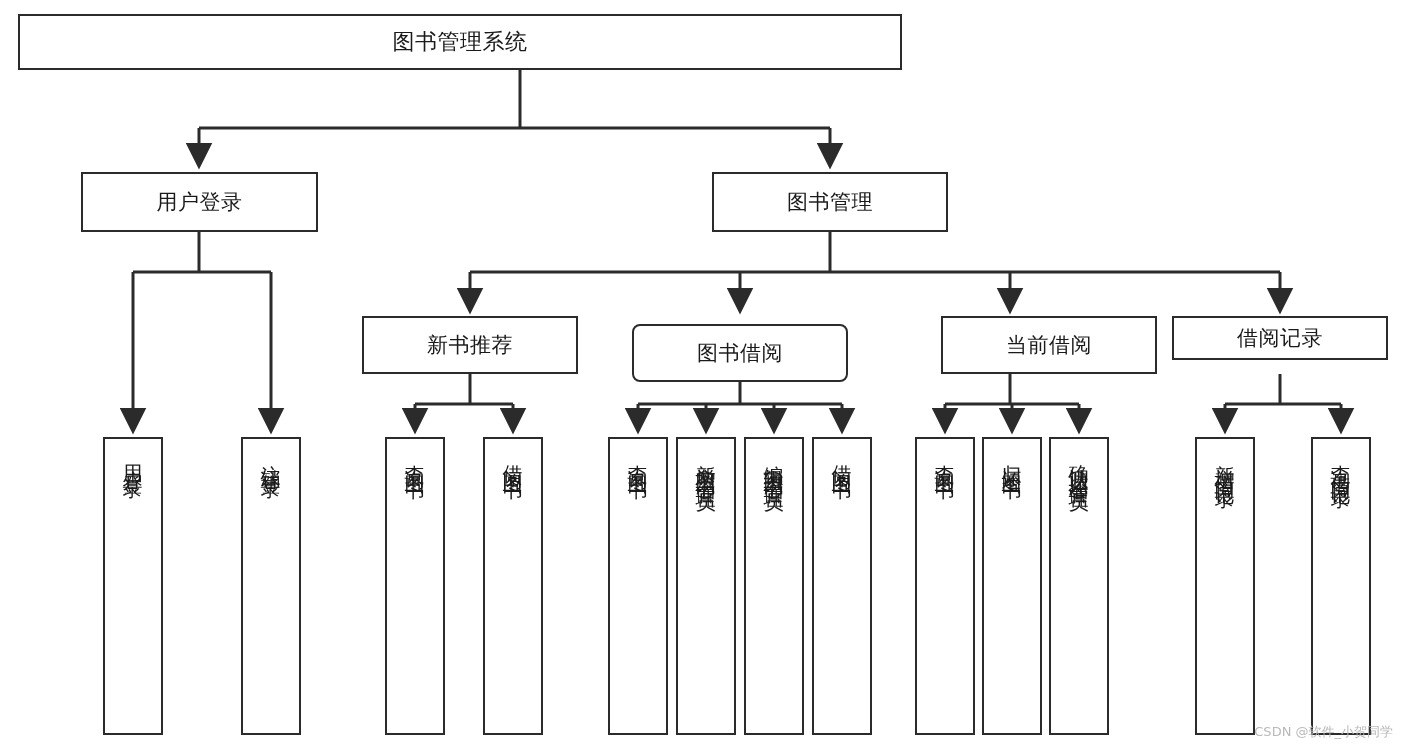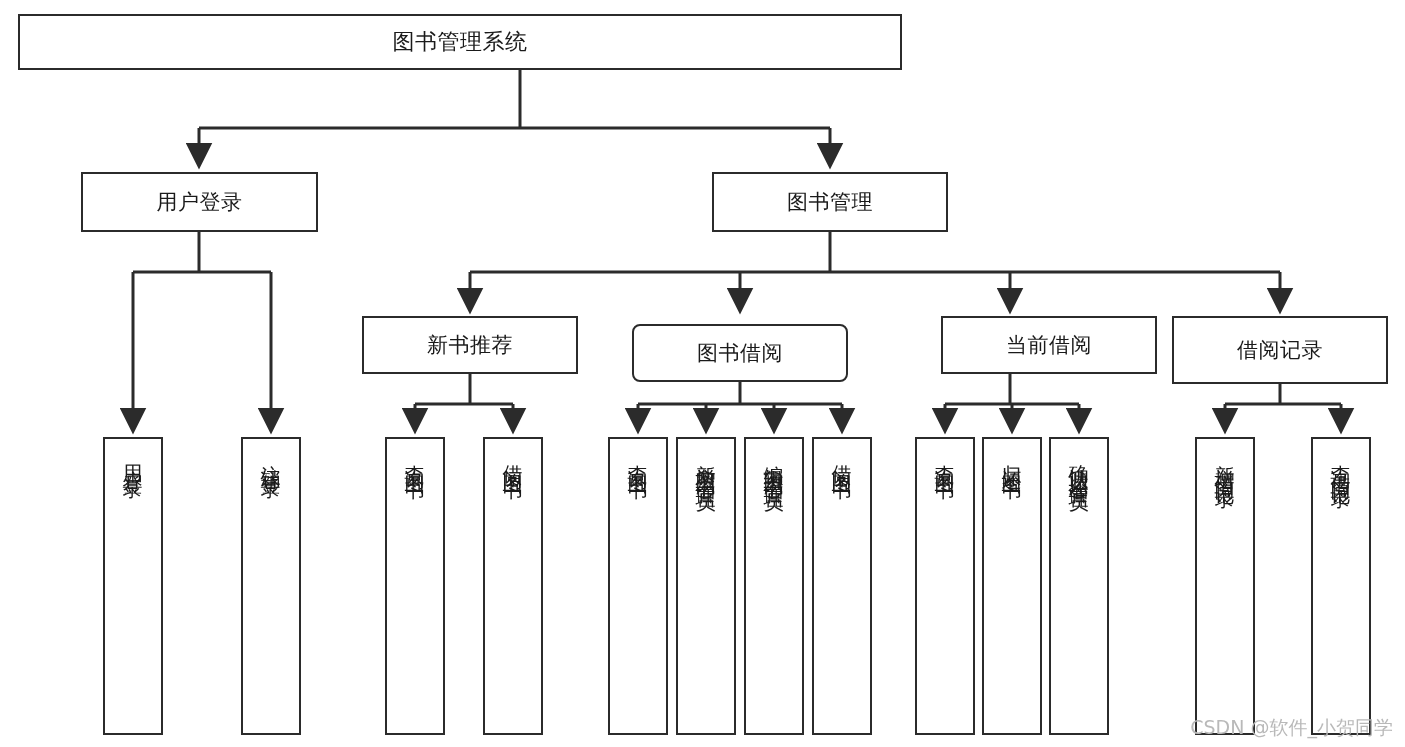--- a/index.html
+++ b/index.html
@@ -63,21 +63,21 @@
     letter-spacing: 5px;
     white-space: nowrap;
   }
   .node.vert.tall .label {
     letter-spacing: 4px;
   }
   .watermark {
     position: absolute;
     right: 12px;
     bottom: 6px;
-    font-size: 19px;
+    font-size: 13px;
     color: #b9b9b9;
     z-index: 5;
     white-space: nowrap;
     font-family: "DejaVu Sans", "Liberation Sans", sans-serif;
   }
 </style>
 </head>
 <body>
 
 <div id="canvas">
@@ -145,21 +145,21 @@
 
   <div class="node horiz" style="left:362px; top:316px; width:216px; height:58px;">
     <span class="label">新书推荐</span>
   </div>
   <div class="node horiz" style="left:632px; top:324px; width:216px; height:58px;border-radius:8px;">
     <span class="label">图书借阅</span>
   </div>
   <div class="node horiz" style="left:902px; top:316px; width:216px; height:58px;margin-left:39px;">
     <span class="label">当前借阅</span>
   </div>
-  <div class="node horiz" style="left:1172px; top:316px; width:216px; height:68px;">
+  <div class="node horiz" style="left:1172px; top:316px; width:216px; height:44px;">
     <span class="label">借阅记录</span>
   </div>
 
   <div class="node vert" style="left:103px; top:437px; width:60px; height:298px;">
     <span class="label">用户登录</span>
   </div>
   <div class="node vert" style="left:241px; top:437px; width:60px; height:298px;">
     <span class="label">注销登录</span>
   </div>
 

